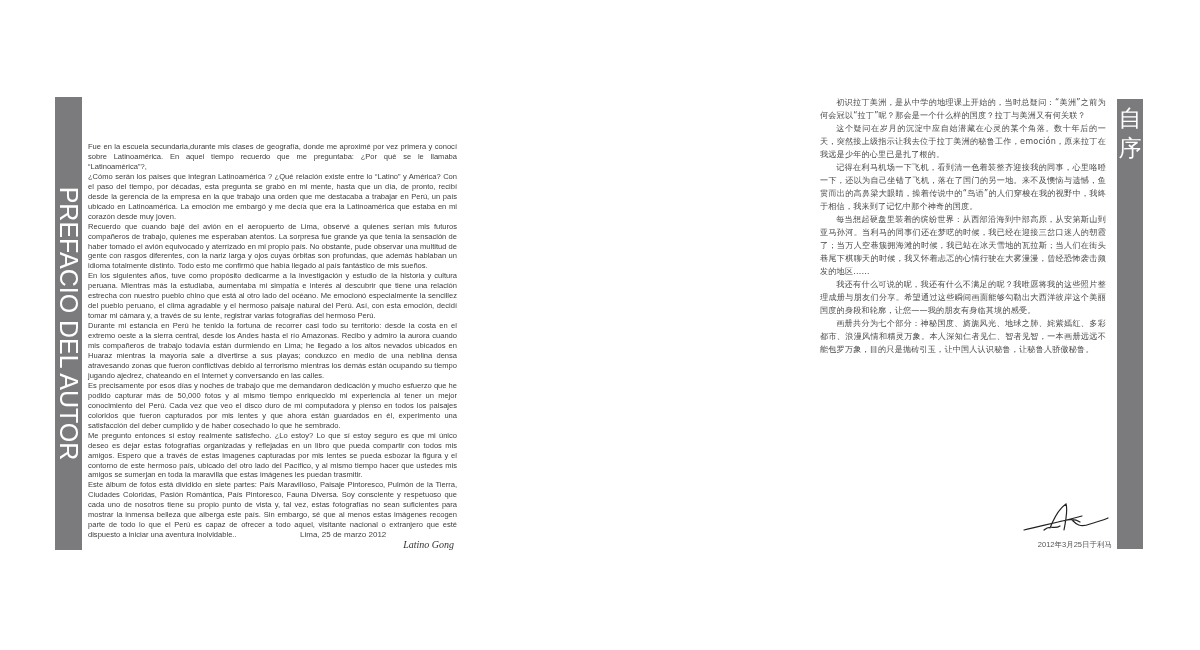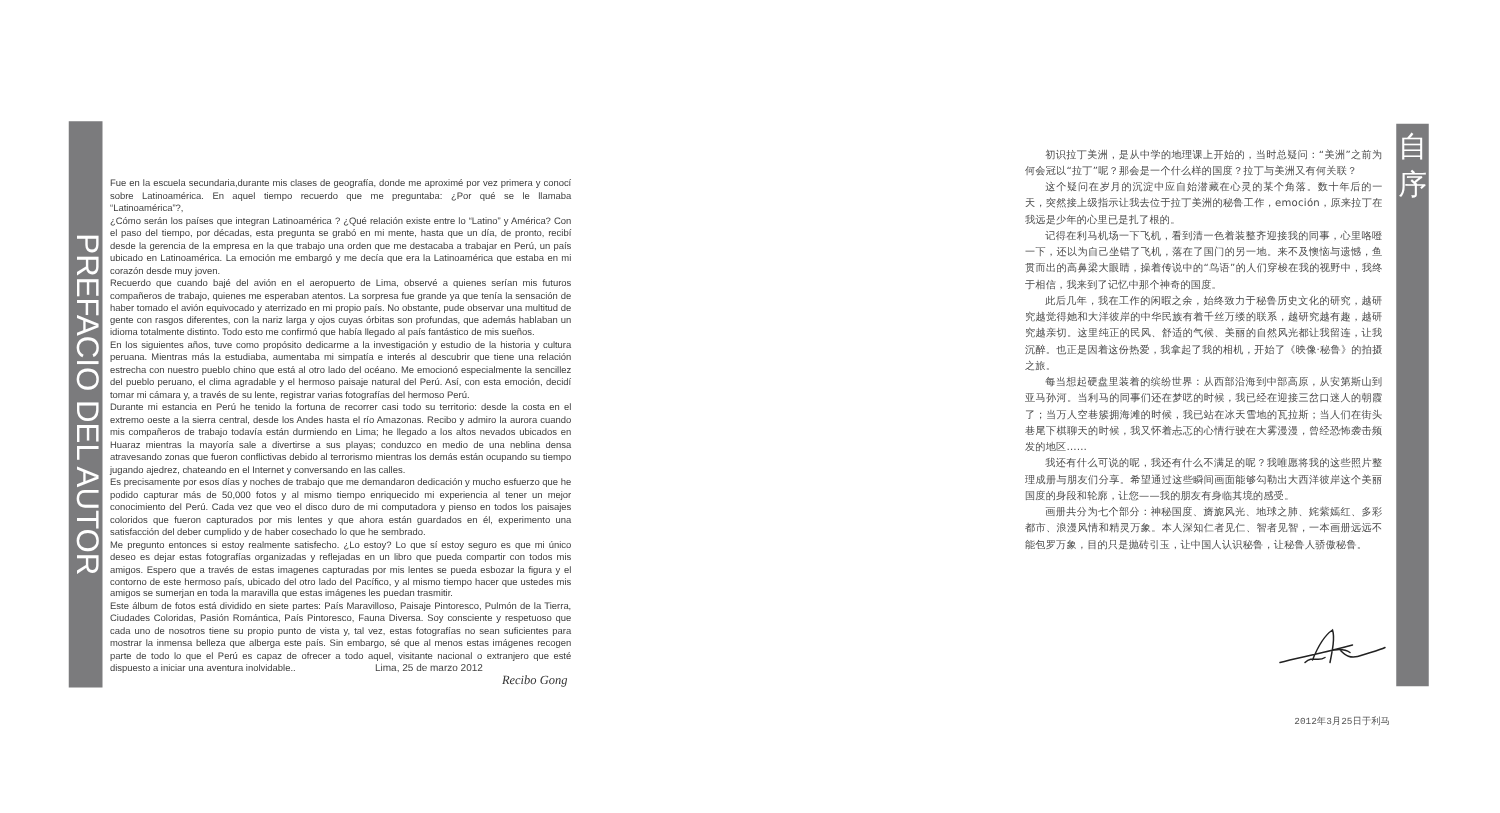--- a/index.html
+++ b/index.html
@@ -33,26 +33,26 @@
     font-size: 7.55px; line-height: 9.95px; text-align: justify; color: #3d3d3d; margin-top: 44px;
   }
   .text-es p { margin: 0; }
 
   .es-date { position: absolute; left: 300px; top: 530px; width: 157px; text-align: left; font-size: 8px; color: #444; }
   .es-sign { position: absolute; left: 300px; top: 539px; width: 154px; text-align: right; font-size: 10px; font-style: italic; font-family: "Liberation Serif", serif; color: #333; }
 
   .text-zh {
     position: absolute; left: 220px; top: 96px; width: 286px;
     font-size: 8.1px; line-height: 13px; text-align: justify; color: #4a4a4a;
-    font-family: "DejaVu Sans", sans-serif; letter-spacing: 0.2px; margin-top: 21px;
+    font-family: "DejaVu Sans", sans-serif; letter-spacing: 0.2px;
   }
   .text-zh p { margin: 0; text-indent: 2em; }
 
   .zh-sign { position: absolute; left: 420px; top: 500px; width: 90px; height: 36px; }
-  .zh-date { position: absolute; left: 400px; top: 540px; width: 112px; text-align: right; font-size: 7.5px; color: #555; font-family: Liberation Mono, monospace; margin-top: 32px; }
+  .zh-date { position: absolute; left: 400px; top: 540px; width: 112px; text-align: right; font-size: 7.5px; color: #555; font-family: Liberation Sans, sans-serif; }
 </style>
 </head>
 <body>
 
 <div class="page page-left">
   <div class="side-bar bar-left">
     <div class="bar-title-es">
       <span>PREFACIO DEL AUTOR</span>
     </div>
   </div>
@@ -60,29 +60,28 @@
     <p>Fue en la escuela secundaria,durante mis clases de geografía, donde me aproximé por vez primera y conocí sobre Latinoamérica. En aquel tiempo recuerdo que me preguntaba: ¿Por qué se le llamaba “Latinoamérica”?,</p>
     <p>¿Cómo serán los países que integran Latinoamérica ?  ¿Qué relación existe entre lo “Latino” y América? Con el paso del tiempo, por décadas, esta pregunta se grabó en mi mente, hasta que un día, de pronto, recibí desde la gerencia de la empresa en la que trabajo una orden que me destacaba a trabajar en Perú, un país ubicado en Latinoamérica. La emoción me embargó y me decía que era la Latinoamérica que estaba en mi corazón desde muy joven.</p>
     <p>Recuerdo que cuando bajé del avión en el aeropuerto de Lima, observé a quienes serían mis futuros compañeros de trabajo, quienes me esperaban atentos. La sorpresa fue grande ya que tenía la sensación de haber tomado el avión equivocado y aterrizado en mi propio país. No obstante, pude observar una multitud de gente con rasgos diferentes, con la nariz larga y ojos cuyas órbitas son profundas, que además hablaban un idioma totalmente distinto. Todo esto me confirmó que había llegado al país fantástico de mis sueños.</p>
     <p>En los siguientes años, tuve como propósito dedicarme a la investigación y estudio de la historia y cultura peruana. Mientras más la estudiaba, aumentaba mi simpatía e interés al descubrir que tiene una relación estrecha con nuestro pueblo chino que está al otro lado del océano. Me emocionó especialmente la sencillez del pueblo peruano, el clima agradable y el hermoso paisaje natural del Perú. Así, con esta emoción, decidí tomar mi cámara y, a través de su lente, registrar varias fotografías del hermoso Perú.</p>
     <p>Durante mi estancia en Perú he tenido la fortuna de recorrer casi todo su territorio: desde la costa en el extremo oeste a la sierra central, desde los Andes hasta el río Amazonas. Recibo y admiro la aurora cuando mis compañeros de trabajo todavía están durmiendo en Lima; he llegado a los altos nevados ubicados en Huaraz mientras la mayoría sale a divertirse a sus playas; conduzco en medio de una neblina densa atravesando zonas que fueron conflictivas debido al terrorismo mientras los demás están ocupando su tiempo jugando ajedrez, chateando en el Internet y conversando  en las calles.</p>
     <p>Es precisamente por esos días y noches de trabajo que me demandaron dedicación y mucho esfuerzo que he podido capturar más de 50,000 fotos y al mismo tiempo enriquecido mi experiencia al tener un mejor conocimiento del Perú. Cada vez que veo el disco duro de mi computadora y pienso en todos los paisajes coloridos que fueron capturados por mis lentes y que ahora están guardados en él, experimento una satisfacción del deber cumplido y de haber cosechado lo que he sembrado.</p>
     <p>Me pregunto entonces si estoy realmente satisfecho. ¿Lo estoy? Lo que sí estoy seguro es que mi único deseo es dejar estas fotografías organizadas y reflejadas en un libro que pueda compartir con todos mis amigos. Espero que a través de estas imagenes capturadas por mis lentes se pueda esbozar la figura y el contorno de este hermoso país, ubicado del otro lado del Pacífico, y al mismo tiempo hacer que ustedes mis amigos se sumerjan en toda la maravilla que estas imágenes les puedan trasmitir.</p>
     <p>Este álbum de fotos está dividido en siete partes: País Maravilloso, Paisaje Pintoresco, Pulmón de la Tierra, Ciudades Coloridas, Pasión Romántica, País Pintoresco, Fauna Diversa. Soy consciente y respetuoso que cada uno de nosotros tiene su propio punto de vista y, tal vez, estas fotografías no sean suficientes para mostrar la inmensa belleza que alberga este país. Sin embargo, sé que al menos estas imágenes recogen parte de todo lo que el Perú es capaz de ofrecer a todo aquel, visitante nacional o extranjero que esté dispuesto a iniciar una aventura inolvidable..</p>
   </div>
   <div class="es-date">Lima, 25 de marzo 2012</div>
-  <div class="es-sign">Recibo Gong</div>
+  <div class="es-sign">Latino Gong</div>
 </div>
 
 <div class="page page-right">
   <div class="text-zh">
     <p>初识拉丁美洲，是从中学的地理课上开始的，当时总疑问：“美洲”之前为何会冠以“拉丁”呢？那会是一个什么样的国度？拉丁与美洲又有何关联？</p>
     <p>这个疑问在岁月的沉淀中应自始潜藏在心灵的某个角落。数十年后的一天，突然接上级指示让我去位于拉丁美洲的秘鲁工作，emoción，原来拉丁在我远是少年的心里已是扎了根的。</p>
     <p>记得在利马机场一下飞机，看到清一色着装整齐迎接我的同事，心里咯噔一下，还以为自己坐错了飞机，落在了国门的另一地。来不及懊恼与遗憾，鱼贯而出的高鼻梁大眼睛，操着传说中的“鸟语”的人们穿梭在我的视野中，我终于相信，我来到了记忆中那个神奇的国度。</p>
-    <p>此后几年，我在工作的闲暇之余，始终致力于秘鲁历史文化的研究，越研究越觉得她和大洋彼岸的中华民族有着千丝万缕的联系，越研究越有趣，越研究越亲切。这里纯正的民风、舒适的气候、美丽的自然风光都让我留连，让我沉醉。也正是因着这份热爱，我拿起了我的相机，开始了《映像·秘鲁》的拍摄之旅。</p>
     <p>每当想起硬盘里装着的缤纷世界：从西部沿海到中部高原，从安第斯山到亚马孙河。当利马的同事们还在梦呓的时候，我已经在迎接三岔口迷人的朝霞了；当万人空巷簇拥海滩的时候，我已站在冰天雪地的瓦拉斯；当人们在街头巷尾下棋聊天的时候，我又怀着忐忑的心情行驶在大雾漫漫，曾经恐怖袭击频发的地区……</p>
     <p>我还有什么可说的呢，我还有什么不满足的呢？我唯愿将我的这些照片整理成册与朋友们分享。希望通过这些瞬间画面能够勾勒出大西洋彼岸这个美丽国度的身段和轮廓，让您——我的朋友有身临其境的感受。</p>
     <p>画册共分为七个部分：神秘国度、旖旎风光、地球之肺、姹紫嫣红、多彩都市、浪漫风情和精灵万象。本人深知仁者见仁、智者见智，一本画册远远不能包罗万象，目的只是抛砖引玉，让中国人认识秘鲁，让秘鲁人骄傲秘鲁。</p>
   </div>
   <svg class="zh-sign" viewBox="0 0 90 36">
     <path d="M4 30 C 20 26, 40 22, 62 16 M 30 28 C 34 18, 40 8, 46 4 C 48 10, 46 20, 44 30 M 38 22 C 46 20, 54 18, 60 22 M 52 20 C 56 24, 60 28, 70 24 C 76 22, 84 20, 88 18 M 24 30 C 30 24, 34 30, 40 26" fill="none" stroke="#222" stroke-width="1.2" stroke-linecap="round"></path>
   </svg>
   <div class="zh-date">2012年3月25日于利马</div>
   <div class="side-bar bar-right">
     <div class="bar-title-zh">

